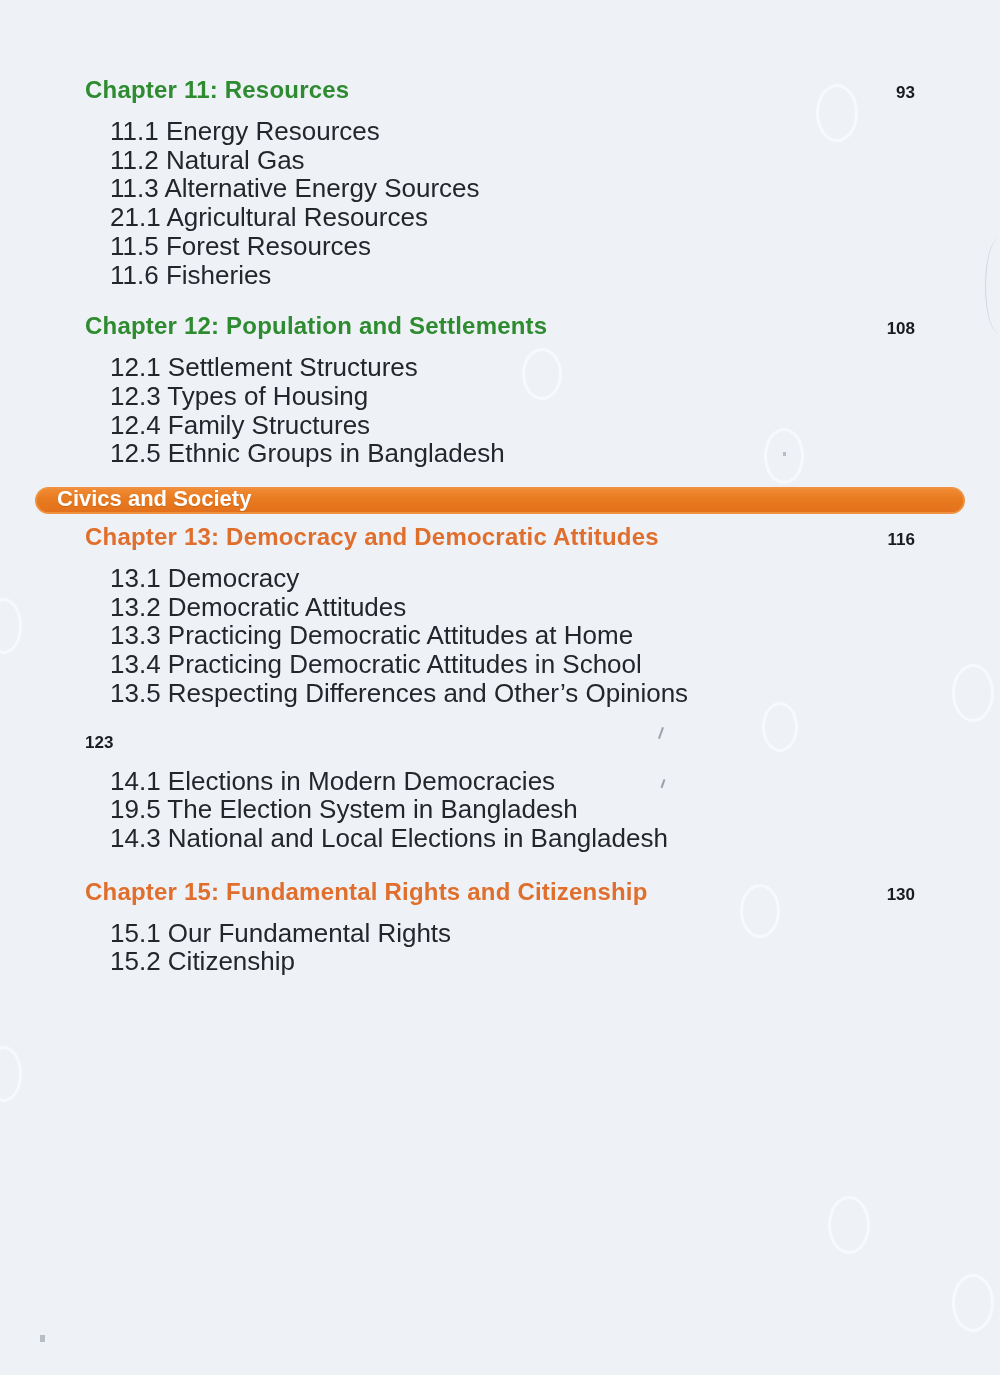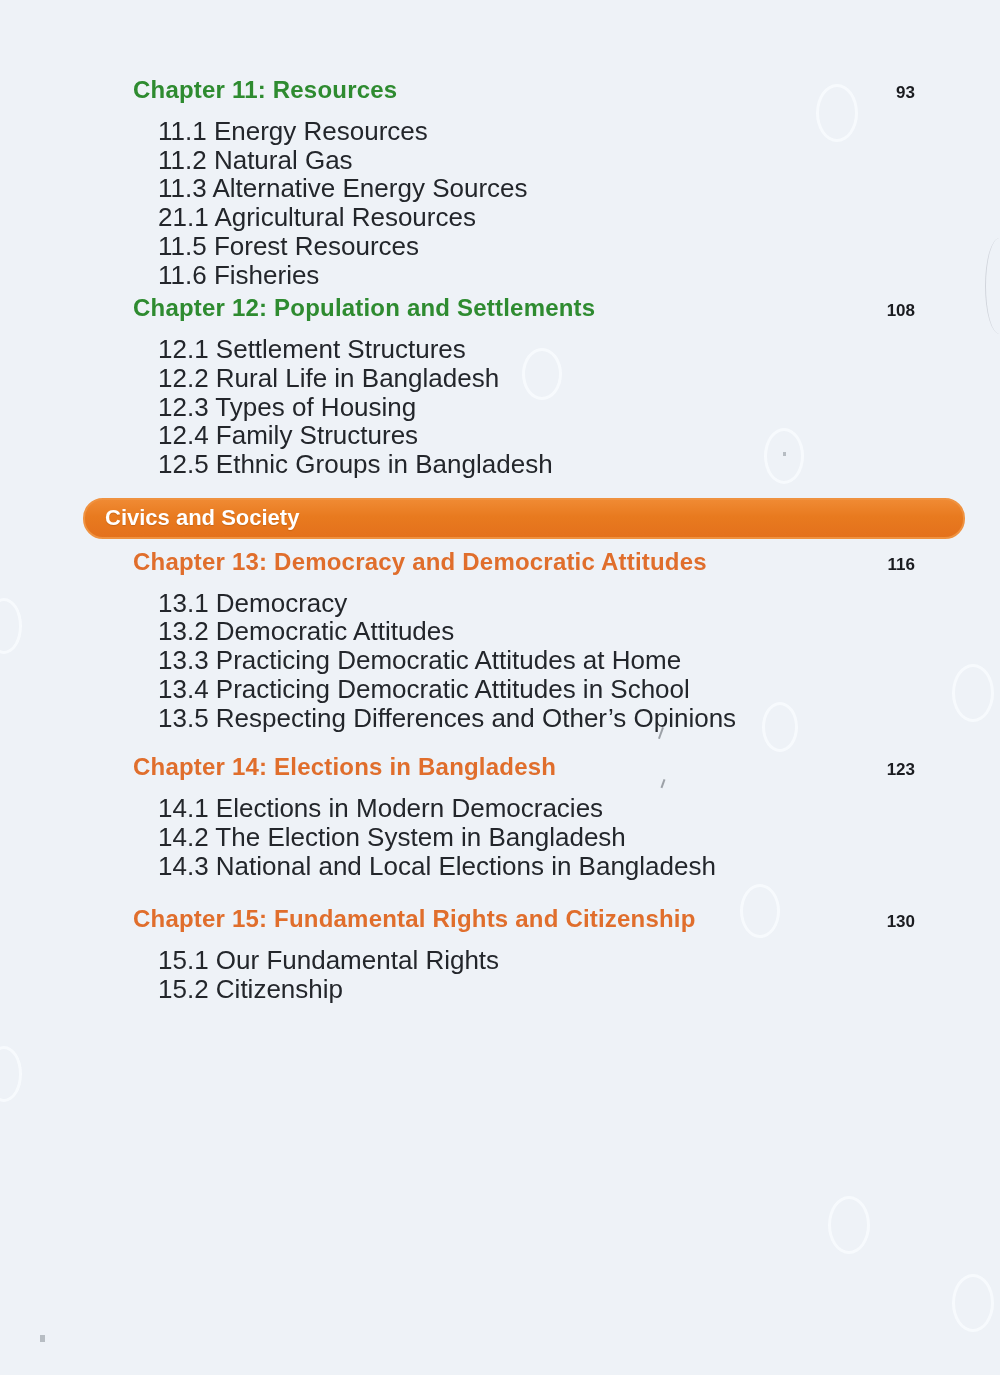--- a/index.html
+++ b/index.html
@@ -11,38 +11,38 @@
     --pagenum:#1a1c20;
     --bg:#eef2f7;
   }
   html,body{margin:0;padding:0;}
   .page{
     width:1000px;height:1375px;
     background:var(--bg);
     position:relative;overflow:hidden;
     font-family:"Liberation Sans", sans-serif;
   }
-  .content{position:relative;padding-top:75px;padding-left:48px;}
+  .content{position:relative;padding-top:75px;}
   .chapter{margin:0 85px;}
   .chapter-head{display:flex;justify-content:space-between;align-items:baseline;line-height:30px;}
   .chapter-title{font-size:24px;font-weight:bold;letter-spacing:0.2px;}
   .geo .chapter-title{color:var(--green);}
   .civ .chapter-title{color:var(--orange);}
   .page-num{font-size:17px;font-weight:bold;color:var(--pagenum);}
   .items{list-style:none;margin:9px 0 0 0;padding:0 0 0 25px;}
   .items li{font-size:26px;line-height:28.7px;color:var(--ink);}
-  .mt22{margin-top:4px;}
+  .mt22{margin-top:22px;}
   .mt16{margin-top:8px;}
   .mt20{margin-top:20px;}
   .mt24{margin-top:24px;}
   .banner{
-    margin:19px 35px 0 35px;height:41px;box-sizing:border-box;
+    margin:19px 35px 0 35px;height:27px;box-sizing:border-box;
     background:linear-gradient(180deg,#f08a33 0%,#e87a1f 45%,#e4711c 100%);
     border:2px solid #ef9240;border-radius:20px;
-    display:flex;align-items:center;
+    display:flex;align-items:flex-end;
   }
   .banner-label{
     color:#ffffff;font-weight:bold;font-size:22px;padding-left:20px;
     text-shadow:0 1px 1px rgba(150,70,0,0.35);
   }
   
   .ring{
     position:absolute;border:3px solid rgba(250,252,255,0.95);
     border-radius:50%;opacity:.8;pointer-events:none;
   }
@@ -77,21 +77,20 @@
       </ul>
     </div>
 
     <div class="chapter geo mt22">
       <div class="chapter-head">
         <span class="chapter-title">Chapter 12: Population and Settlements</span>
         <span class="page-num">108</span>
       </div>
       <ul class="items">
         <li>12.1 Settlement Structures</li>
-        <li>12.2 Rural Life in Bangladesh</li>
         <li>12.3 Types of Housing</li>
         <li>12.4 Family Structures</li>
         <li>12.5 Ethnic Groups in Bangladesh</li>
       </ul>
     </div>
 
     <div class="banner">
       <span class="banner-label">Civics and Society</span>
     </div>
 
@@ -104,26 +103,25 @@
         <li>13.1 Democracy</li>
         <li>13.2 Democratic Attitudes</li>
         <li>13.3 Practicing Democratic Attitudes at Home</li>
         <li>13.4 Practicing Democratic Attitudes in School</li>
         <li>13.5 Respecting Differences and Other’s Opinions</li>
       </ul>
     </div>
 
     <div class="chapter civ mt20">
       <div class="chapter-head">
-        <span class="chapter-title">Chapter 14: Elections in Bangladesh</span>
         <span class="page-num">123</span>
       </div>
       <ul class="items">
         <li>14.1 Elections in Modern Democracies</li>
-        <li>14.2 The Election System in Bangladesh</li>
+        <li>19.5 The Election System in Bangladesh</li>
         <li>14.3 National and Local Elections in Bangladesh</li>
       </ul>
     </div>
 
     <div class="chapter civ mt24">
       <div class="chapter-head">
         <span class="chapter-title">Chapter 15: Fundamental Rights and Citizenship</span>
         <span class="page-num">130</span>
       </div>
       <ul class="items">

